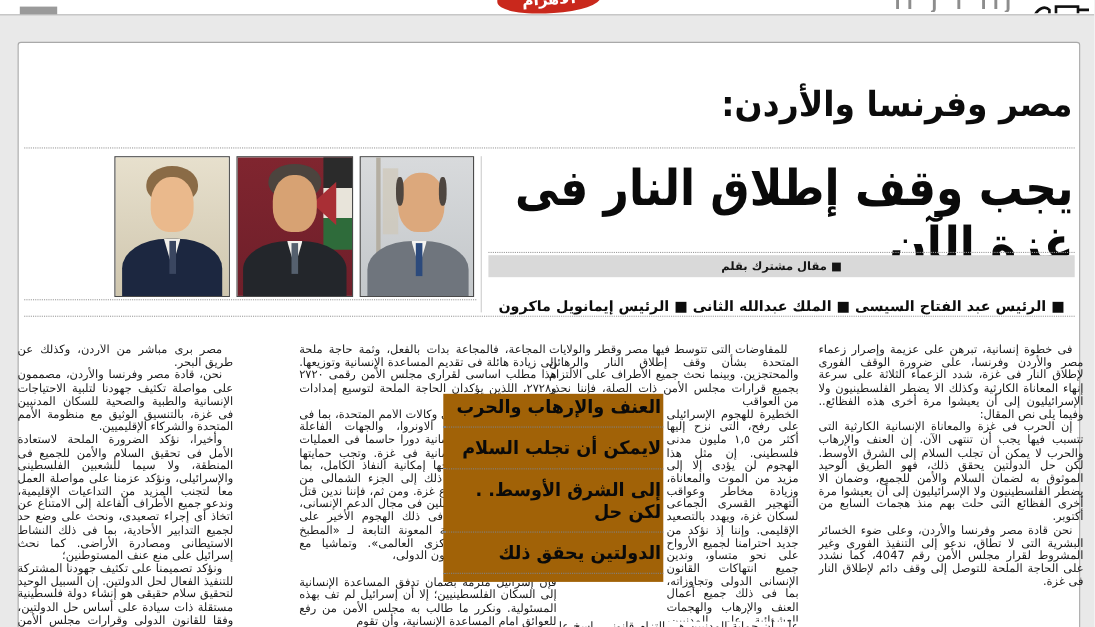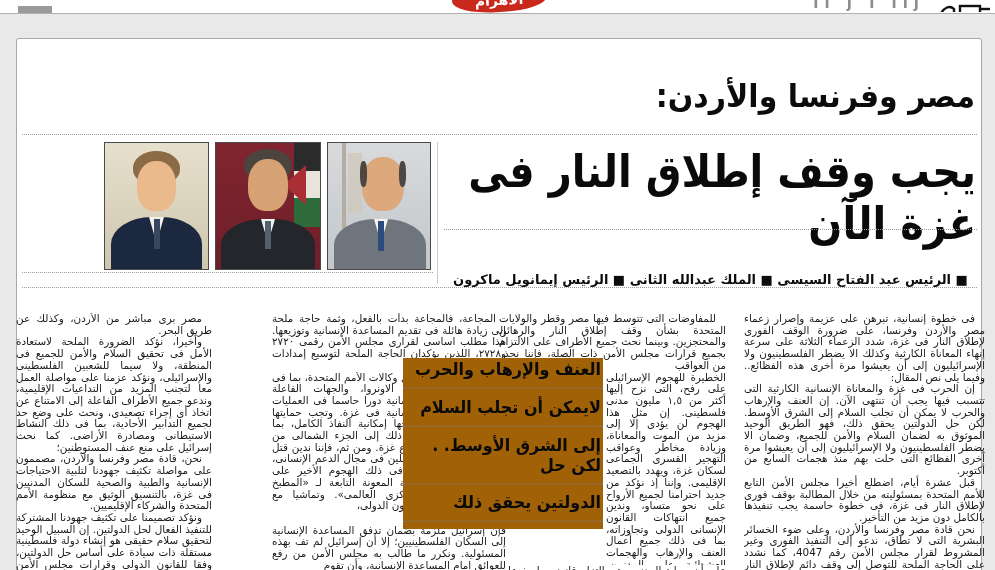--- a/index.html
+++ b/index.html
@@ -86,47 +86,47 @@
     <div class="face" style="left:34px;top:14px;width:42px;height:54px;background:#dca87c;"></div>
     <div style="left:32px;top:18px;width:7px;height:26px;background:#4e4640;border-radius:40%;"></div>
     <div style="left:71px;top:18px;width:7px;height:26px;background:#4e4640;border-radius:40%;"></div>
     <div class="suit" style="left:6px;top:76px;width:92px;height:58px;background:#6f757d;"></div>
     <div style="left:46px;top:76px;width:14px;height:24px;background:#f5f4f0;clip-path:polygon(0 0,100% 0,50% 100%);"></div>
     <div style="left:50px;top:78px;width:6px;height:30px;background:#2c4a7c;"></div>
   </div>
 
   <div class="abs vrule"></div>
   <div class="abs dotted" style="left:444px;top:229px;width:533px;"></div>
+  <div class="abs gray-band">■ مقال مشترك بقلم</div>
   <div class="abs authors">■ الرئيس عبد الفتاح السيسى   ■ الملك عبدالله الثانى   ■ الرئيس إيمانويل ماكرون</div>
   <div class="abs dotted" style="left:22px;top:272px;width:411px;"></div>
   <div class="abs dotted" style="left:22px;top:287px;width:955px;"></div>
 
   <div class="abs col" style="left:744px;width:241px;">
     <p>فى خطوة إنسانية، تبرهن على عزيمة وإصرار زعماء مصر والأردن وفرنسا، على ضرورة الوقف الفورى لإطلاق النار فى غزة، شدد الزعماء الثلاثة على سرعة إنهاء المعاناة الكارثية وكذلك الا يضطر الفلسطينيون ولا الإسرائيليون إلى أن يعيشوا مرة أخرى هذه الفظائع.. وفيما يلى نص المقال:</p>
     <p>إن الحرب فى غزة والمعاناة الإنسانية الكارثية التى تتسبب فيها يجب أن تنتهى الآن. إن العنف والإرهاب والحرب لا يمكن أن تجلب السلام إلى الشرق الأوسط. لكن حل الدولتين يحقق ذلك، فهو الطريق الوحيد الموثوق به لضمان السلام والأمن للجميع، وضمان الا يضطر الفلسطينيون ولا الإسرائيليون إلى أن يعيشوا مرة أخرى الفظائع التى حلت بهم منذ هجمات السابع من أكتوبر.</p>
-    <p>قبل عشرة أيام، اضطلع أخيرا مجلس الأمن التابع للأمم المتحدة بمسئوليته من خلال المطالبة بوقف فورى لإطلاق النار فى غزة، فى خطوة حاسمة يجب تنفيذها بالكامل دون مزيد من التأخير.</p>
     <p>نحن قادة مصر وفرنسا والأردن، وعلى ضوء الخسائر البشرية التى لا تطاق، ندعو إلى التنفيذ الفورى وغير المشروط لقرار مجلس الأمن رقم 4047، كما نشدد على الحاجة الملحة للتوصل إلى وقف دائم لإطلاق النار فى غزة.</p>
   </div>
 
   <div class="abs col" style="left:499px;width:227px;">
     <p>للمفاوضات التى تتوسط فيها مصر وقطر والولايات المتحدة بشأن وقف إطلاق النار والرهائن والمحتجزين. وبينما نحث جميع الأطراف على الالتزام بجميع قرارات مجلس الأمن ذات الصلة، فإننا نحذر من العواقب</p>
     <div class="nrw" style="width:120px;height:193px;">الخطيرة للهجوم الإسرائيلى على رفح، التى نزح إليها أكثر من ١,٥ مليون مدنى فلسطينى. إن مثل هذا الهجوم لن يؤدى إلا إلى مزيد من الموت والمعاناة، وزيادة مخاطر وعواقب التهجير القسرى الجماعى لسكان غزة، ويهدد بالتصعيد الإقليمى. وإننا إذ نؤكد من جديد احترامنا لجميع الأرواح على نحو متساو، وندين جميع انتهاكات القانون الإنسانى الدولى وتجاوزاته، بما فى ذلك جميع أعمال العنف والإرهاب والهجمات العشوائية على المدنيين، فإننا نعيد التأكيد</div>
     <div>على أن حماية المدنيين هى التزام قانونى راسخ على جميع الأطراف، وحجر الزاوية فى القانون الإنسانى الدولى، وإن أى انتهاك لهذا الالتزام هو أمر محظور</div>
   </div>
 
   <div class="abs col" style="left:272px;width:234px;">
     <p>المجاعة، فالمجاعة بدأت بالفعل، وثمة حاجة ملحة إلى زيادة هائلة فى تقديم المساعدة الإنسانية وتوزيعها. هذا مطلب اساسى لقرارى مجلس الأمن رقمى ٢٧٢٠ و٢٧٢٨، اللذين يؤكدان الحاجة الملحة لتوسيع إمدادات المساعدات.</p>
     <div class="nrw" style="width:150px;height:153px;margin-right:84px;">تؤدى وكالات الأمم المتحدة، بما فى ذلك الاونروا، والجهات الفاعلة الإنسانية دورا حاسما فى العمليات الإنسانية فى غزة. وتجب حمايتها ومنحها إمكانية النفاذ الكامل، بما فى ذلك إلى الجزء الشمالى من قطاع غزة. ومن ثم، فإننا ندين قتل العاملين فى مجال الدعم الإنسانى، بما فى ذلك الهجوم الأخير على قافلة المعونة التابعة لـ «المطبخ المركزى العالمى». وتماشيا مع القانون الدولى،</div>
     <div>فإن إسرائيل ملزمة بضمان تدفق المساعدة الإنسانية إلى السكان الفلسطينيين؛ إلا أن إسرائيل لم تف بهذه المسئولية. ونكرر ما طالب به مجلس الأمن من رفع للعوائق امام المساعدة الإنسانية، وأن تقوم</div>
   </div>
 
   <div class="abs col" style="left:16px;width:196px;">
     <p>مصر برى مباشر من الأردن، وكذلك عن طريق البحر.</p>
+    <p>نحن، قادة مصر وفرنسا والأردن، مصممون على مواصلة تكثيف جهودنا لتلبية الاحتياجات الإنسانية والطبية والصحية للسكان المدنيين فى غزة، بالتنسيق الوثيق مع منظومة الأمم المتحدة والشركاء الإقليميين.</p>
     <p>وأخيرا، نؤكد الضرورة الملحة لاستعادة الأمل فى تحقيق السلام والأمن للجميع فى المنطقة، ولا سيما للشعبين الفلسطينى والإسرائيلى، ونؤكد عزمنا على مواصلة العمل معا لتجنب المزيد من التداعيات الإقليمية، وندعو جميع الأطراف الفاعلة إلى الامتناع عن اتخاذ أى إجراء تصعيدى، ونحث على وضع حد لجميع التدابير الأحادية، بما فى ذلك النشاط الاستيطانى ومصادرة الأراضى. كما نحث إسرائيل على منع عنف المستوطنين؛</p>
-    <p>نحن، قادة مصر وفرنسا والأردن، مصممون على مواصلة تكثيف جهودنا لتلبية الاحتياجات الإنسانية والطبية والصحية للسكان المدنيين فى غزة، بالتنسيق الوثيق مع منظومة الأمم المتحدة والشركاء الإقليميين.</p>
     <p>ونؤكد تصميمنا على تكثيف جهودنا المشتركة للتنفيذ الفعال لحل الدولتين. إن السبيل الوحيد لتحقيق سلام حقيقى هو إنشاء دولة فلسطينية مستقلة ذات سيادة على أساس حل الدولتين، وفقا للقانون الدولى وقرارات مجلس الأمن ذات الصلة، لتعيش جنبا إلى جنب فى سلام وآمن مع إسرائيل، ويجب أن يضطلع مجلس</p>
   </div>
 
   <div class="abs pq">
     <div class="pql">العنف والإرهاب والحرب</div>
     <div class="pql">لايمكن أن تجلب السلام</div>
     <div class="pql">إلى الشرق الأوسط. . لكن حل</div>
     <div class="pql">الدولتين يحقق ذلك</div>
   </div>
 

